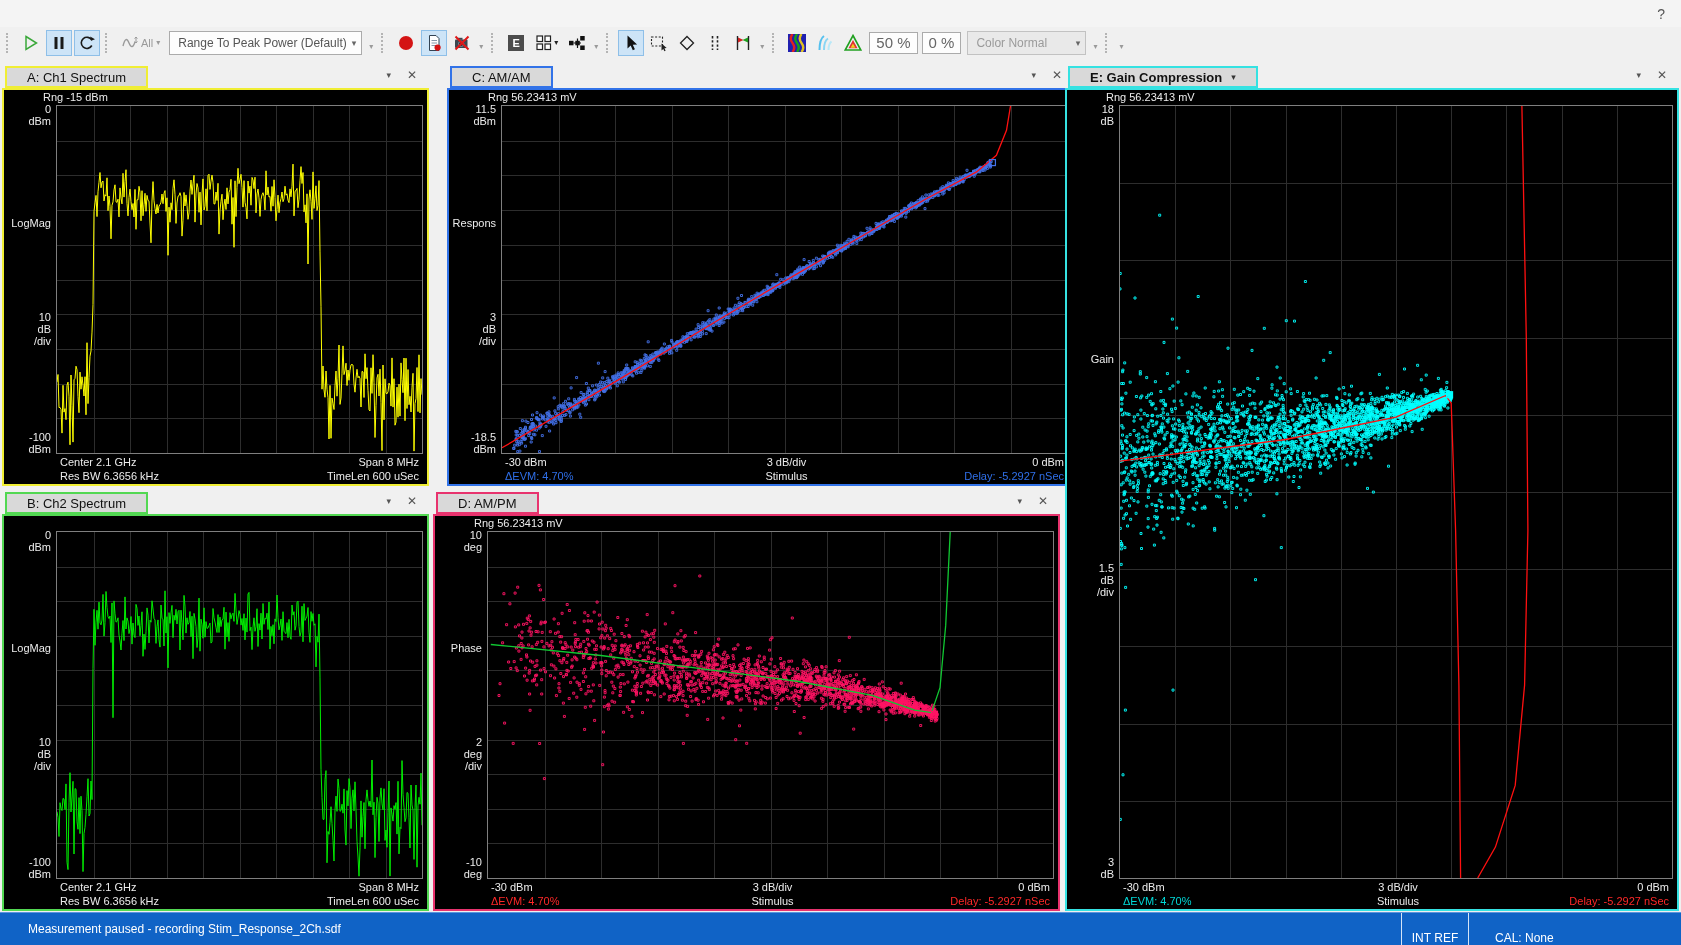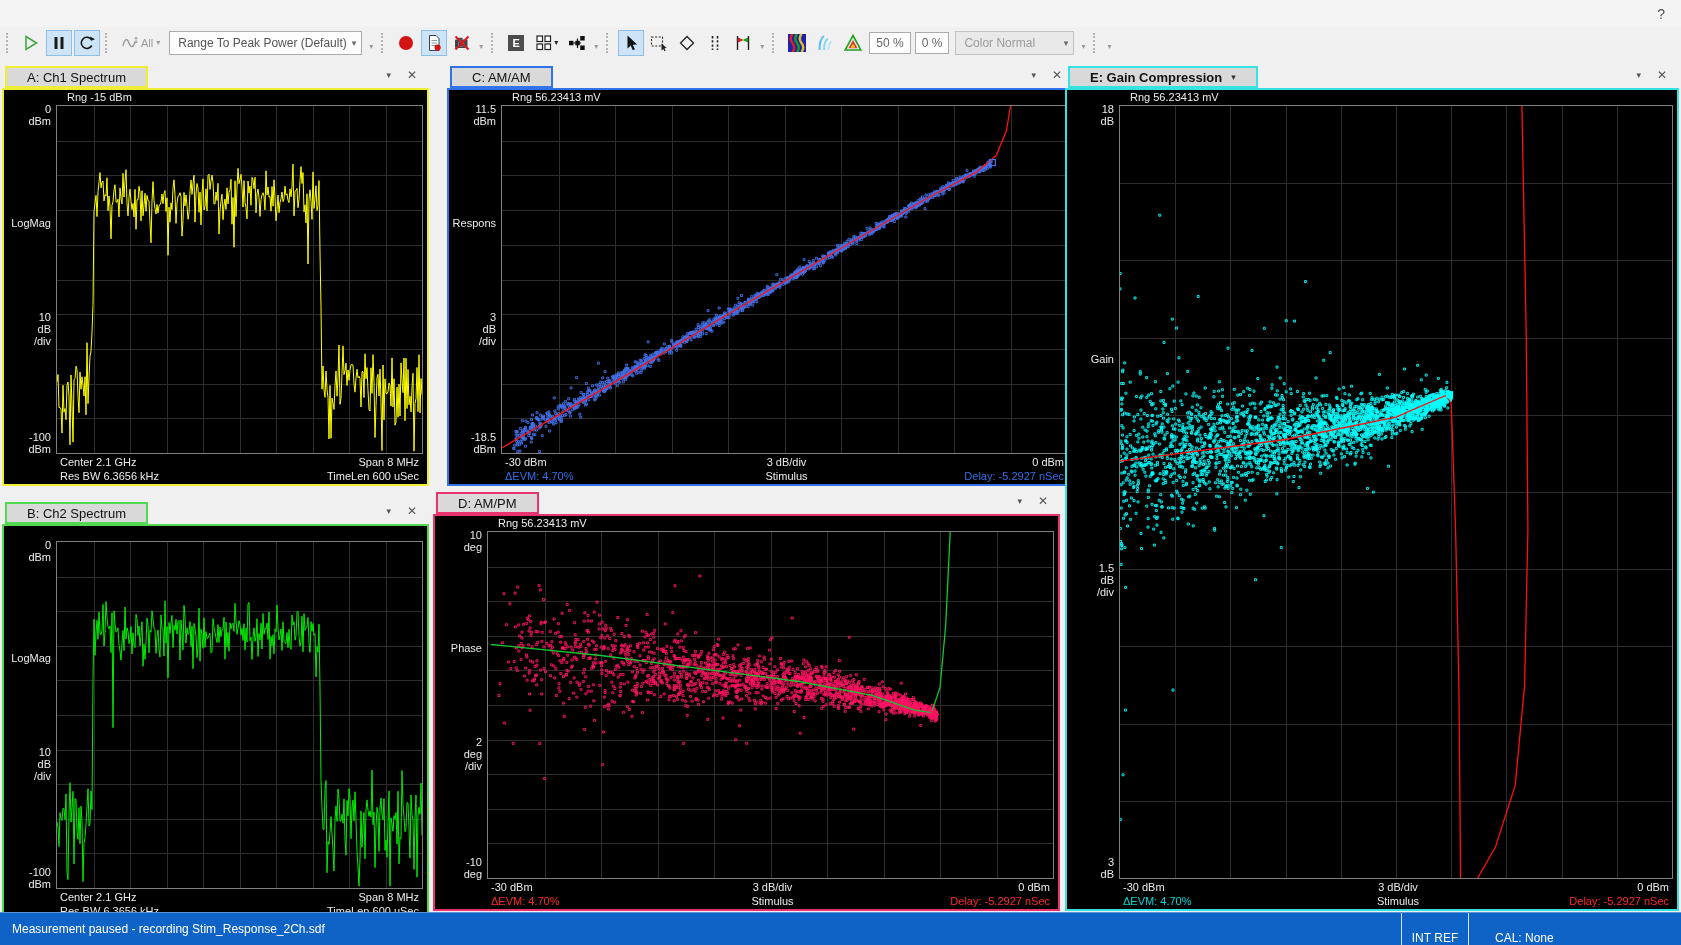--- a/index.html
+++ b/index.html
@@ -14,58 +14,58 @@
   
   .toolbar{height:31px;background:#f0f0f0;display:flex;align-items:center;padding-left:2px}
   .grip{width:4px;height:20px;border-left:2px dotted #b4b4b4;margin:0 5px 0 4px}
   .tb{width:26px;height:26px;background:transparent;border:1px solid transparent;display:flex;align-items:center;justify-content:center;padding:0;margin:15px 1px;cursor:default}
   .tb.sel{background:#cde4f7;border-color:#8ebfe8}
   .tb .lbl{font-size:11px;color:#9a9a9a;margin:0 2px}
   .tb.wide{width:auto;padding:0 3px}
   .combo{height:22px;border:1px solid #ababab;background:#fdfdfd;display:flex;align-items:center;font-size:12px;color:#555;padding:0 5px 0 8px;margin:0 4px;white-space:nowrap}
   .combo .caret{margin-left:10px;font-size:9px;color:#666}
   .combo.dis{background:#e9e9e9;color:#9a9a9a;border-color:#c2c2c2}
-  .pct{height:20px;border:1px solid #ababab;background:#fdfdfd;font-size:12px;color:#666;display:flex;align-items:center;padding:0 6px;margin:0 2px}
+  .pct{height:20px;border:1px solid #ababab;background:#fdfdfd;font-size:15px;color:#666;display:flex;align-items:center;padding:0 6px;margin:0 2px}
   .ovf{font-size:8px;color:#9a9a9a;margin:8px 4px 0 3px}
   .ebox{width:16px;height:16px;background:#4c4c4c;color:#fff;font-size:11px;font-weight:bold;display:flex;align-items:center;justify-content:center}
   .mini-caret{font-size:8px;color:#222;margin-left:1px}
 
   
   .main{position:absolute;left:0;top:58px;width:1681px;height:854px;background:#f0f0f0}
   .panel{position:absolute;display:flex;flex-direction:column}
   #panel-a{left:2px;top:4px;width:427px;height:424px}
-  #panel-b{left:2px;top:440px;width:427px;height:423px}
+  #panel-b{left:2px;top:430px;width:427px;height:423px}
   #panel-c{left:447px;top:4px;width:627px;height:424px}
   #panel-d{left:433px;top:430px;width:627px;height:423px}
   #panel-e{left:1065px;top:4px;width:614px;height:849px}
   .panel-header{height:26px;background:#f0f0f0;display:flex;align-items:flex-end;flex:none}
   .panel-tab{height:18px;margin-left:3px;border:2px solid var(--accent,#888);background:#d9d9d9;color:#111;font-size:13px;display:flex;align-items:center;padding:0 20px;white-space:nowrap}
   .tab-bold{font-weight:bold}
   .tab-caret{font-size:9px;color:#333;margin-left:9px}
   .ph-btns{margin-left:auto;display:flex;align-items:center;gap:16px;margin-right:12px;margin-bottom:6px;color:#555}
   .ph-min{font-size:9px}
   .ph-close{font-size:12px}
   .panel-body{flex:1;border:2px solid var(--accent,#888);background:#000;display:flex;flex-direction:column;min-height:0}
-  .rng-row{height:15px;line-height:15px;padding-left:63px;font-size:11px;color:#ececec;flex:none;white-space:nowrap}
+  .rng-row{height:15px;line-height:15px;padding-left:39px;font-size:11px;color:#ececec;flex:none;white-space:nowrap}
   .plot-wrap{flex:1;display:flex;min-height:0}
   .gutter{width:52px;position:relative;flex:none}
   .yl{position:absolute;right:5px;text-align:right;font-size:11px;line-height:12px;color:#ececec;display:flex;flex-direction:column;align-items:flex-end}
   .ytop{top:-2px}.ymid{top:32%}.yscale{top:59%}.ybot{bottom:-1px}
   .plot{flex:1;position:relative;border:1px solid #7f7f7f;margin-right:4px;background:#000;overflow:hidden}
   .plot svg{position:absolute;left:0;top:0}
   .caps{height:30px;flex:none;position:relative;font-size:11px;color:#ececec}
   .cap-row{position:absolute;left:0;right:0;height:14px;line-height:14px;white-space:nowrap}
   .cap-row.r1{top:1px}.cap-row.r2{top:15px}
   .cl{position:absolute;left:56px}
   .cc{position:absolute;left:calc(56px + (100% - 60px)/2);transform:translateX(-50%)}
   .cr{position:absolute;right:8px}
 
   
   .statusbar{position:absolute;left:0;top:912px;width:1681px;height:33px;background:#1063c6;color:#fff;font-size:12px;display:flex;align-items:stretch;border-top:1px solid #5a94dd;box-sizing:border-box}
-  .sb-msg{padding-left:12px;flex:1;display:flex;align-items:center}
+  .sb-msg{padding-left:28px;flex:1;display:flex;align-items:center}
   .sb-cell{border-left:1px solid #d4e4f7;display:flex;align-items:flex-end}
   .sb-ref{width:66px;justify-content:center}
   .sb-cal{width:186px;padding-left:26px}
 </style>
 </head>
 <body>
 
 <div class="menubar">
   <span class="help-q">?</span>
 </div>

